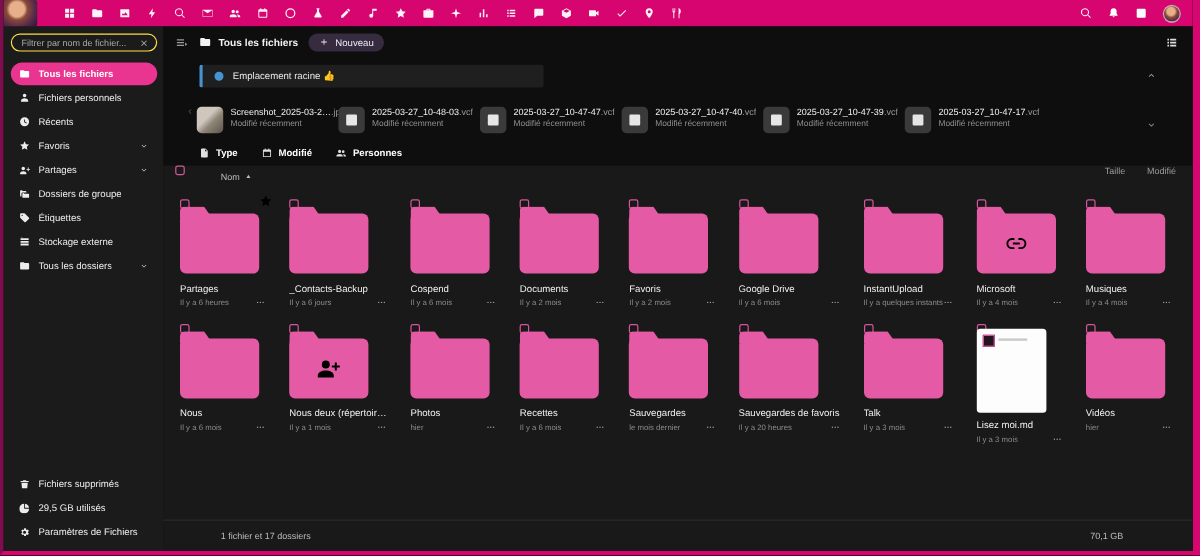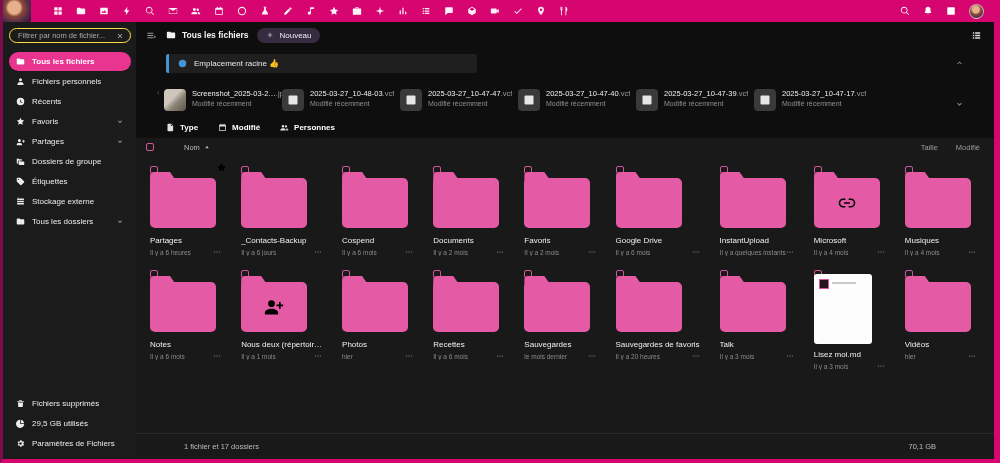--- a/index.html
+++ b/index.html
@@ -42,21 +42,21 @@
   
   .main{flex:1;display:flex;flex-direction:column;min-width:0;background:#0e0e0e;position:relative;}
   .m-header{height:22px;flex:0 0 22px;display:flex;align-items:center;gap:9px;padding:0 12px 0 10px;margin-top:2px;}
   .navtoggle{color:#9a9a9a;cursor:pointer;}
   .breadcrumb{display:flex;align-items:center;gap:6px;color:#f2f2f2;font-size:8.5px;font-weight:bold;}
   .newbtn{display:flex;align-items:center;gap:5px;background:#362b3f;color:#efeaf2;border-radius:8px;
     height:15px;padding:0 9px;font-size:8px;font-weight:normal;cursor:pointer;}
   .viewtoggle{margin-left:auto;color:#dcdcdc;cursor:pointer;}
 
   .banner-row{padding:8px 0 0 30px;}
-  .banner{display:flex;align-items:center;gap:7px;width:311px;background:#1f1f1f;
+  .banner{display:flex;align-items:center;gap:7px;width:287px;background:#1f1f1f;
     border-left:3px solid #4593d0;border-radius:2px;padding:5px 9px;color:#e8e8e8;font-size:8px;}
   .info-ic{color:#4593d0;}
   .coll-up{position:absolute;right:30px;top:36px;color:#9a9a9a;cursor:pointer;}
   .coll-down{position:absolute;right:30px;top:78px;color:#9a9a9a;cursor:pointer;}
 
   .recent{display:flex;align-items:center;padding:16px 8px 10px 18px;position:relative;}
   .r-left{color:#4e4e4e;margin-right:2px;margin-top:-14px;}
   .rcard{display:flex;gap:6px;width:118px;flex:0 0 118px;cursor:pointer;}
   .thumb{width:22px;height:22px;border-radius:4px;background:#3a3a3a;display:flex;
     align-items:center;justify-content:center;color:#e6e6e6;flex:0 0 22px;}
@@ -64,21 +64,21 @@
   .rtxt{min-width:0;}
   .rname{font-size:7.5px;color:#f0f0f0;white-space:nowrap;overflow:hidden;}
   .rname .ext{color:#9a9a9a;}
   .rsub{font-size:7px;color:#8f8f8f;margin-top:2px;}
 
   .chips{display:flex;gap:20px;padding:2px 0 6px 30px;}
   .chip{display:flex;align-items:center;gap:5px;color:#fff;font-size:8px;font-weight:bold;cursor:pointer;}
   .chip .ic{color:#e0e0e0;}
 
   .table{flex:1;background:#191919;display:flex;flex-direction:column;min-height:0;}
-  .thead{height:18px;flex:0 0 18px;display:flex;align-items:center;padding:0 14px 0 10px;
+  .thead{height:18px;flex:0 0 18px;display:flex;padding:0 14px 0 10px;
     color:#9a9a9a;font-size:7.5px;}
   .cb{width:8px;height:8px;border:1px solid #d6569e;border-radius:2px;display:inline-block;cursor:pointer;}
   .th-name{display:flex;align-items:center;gap:3px;margin-left:30px;color:#bdbdbd;cursor:pointer;}
   .th-right{margin-left:auto;display:flex;gap:18px;}
   .th-right span{cursor:pointer;}
 
   .grid{display:grid;grid-template-columns:repeat(9,1fr);padding:4px 6px 0 6px;flex:1;align-content:start;}
   .card{position:relative;padding:8px 12px 0 8px;height:104px;cursor:pointer;}
   .card .cb{position:absolute;left:8px;top:6px;}
   .folder{width:66px;height:50px;background:#e55aa5;border-radius:5px;margin-top:10px;position:relative;
@@ -765,21 +765,21 @@
                   <svg class="ic s8">
                     <use href="#i-dots"></use>
                   </svg>
                 </span>
               </div>
           </div>
 
           <div class="card">
             <span class="cb"></span>
             <div class="folder"></div>
-            <div class="nm">Notes</div>
+            <div class="nm">Nous</div>
             <div class="subrow">
                 <span class="sub">Il y a 6 mois</span>
                 <span class="dots">
                   <svg class="ic s8">
                     <use href="#i-dots"></use>
                   </svg>
                 </span>
               </div>
           </div>
 

